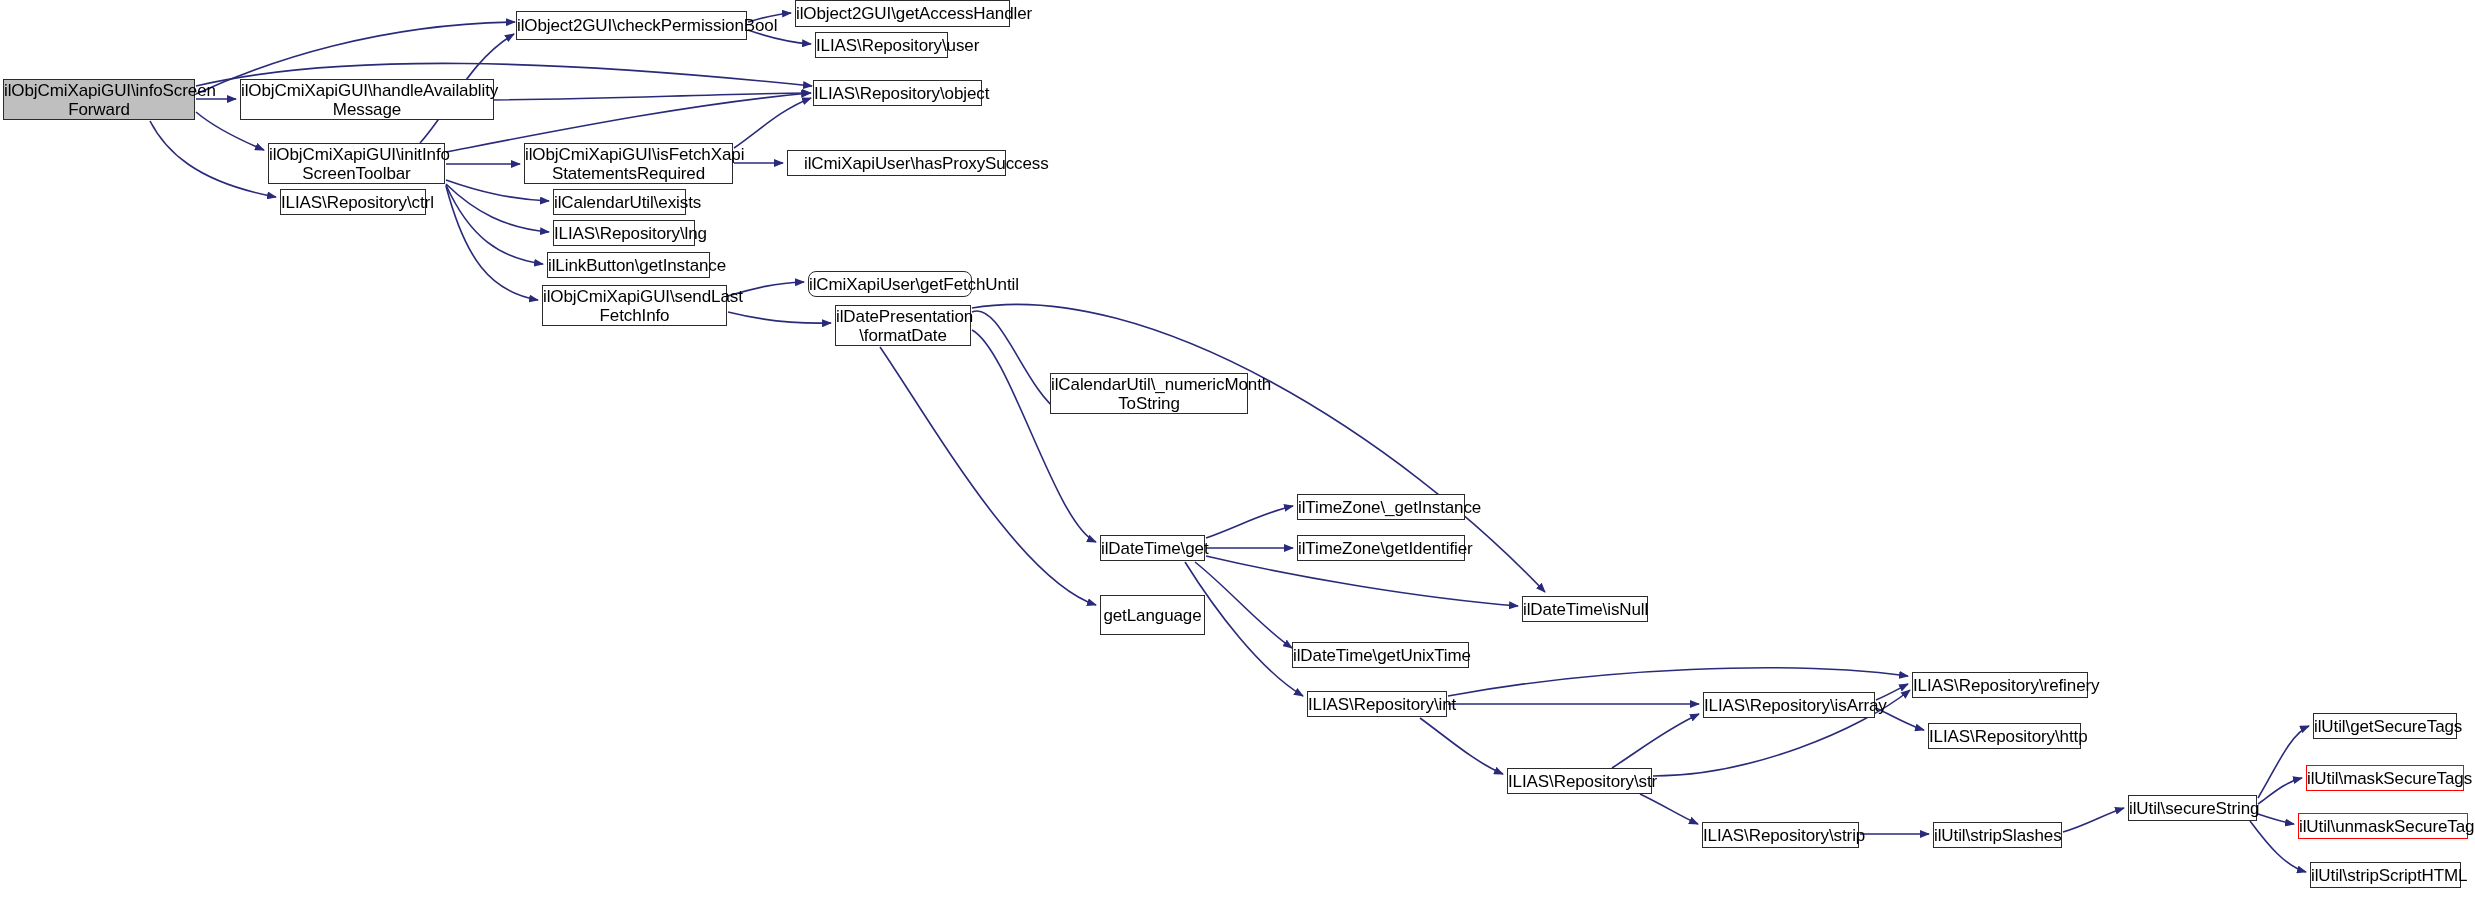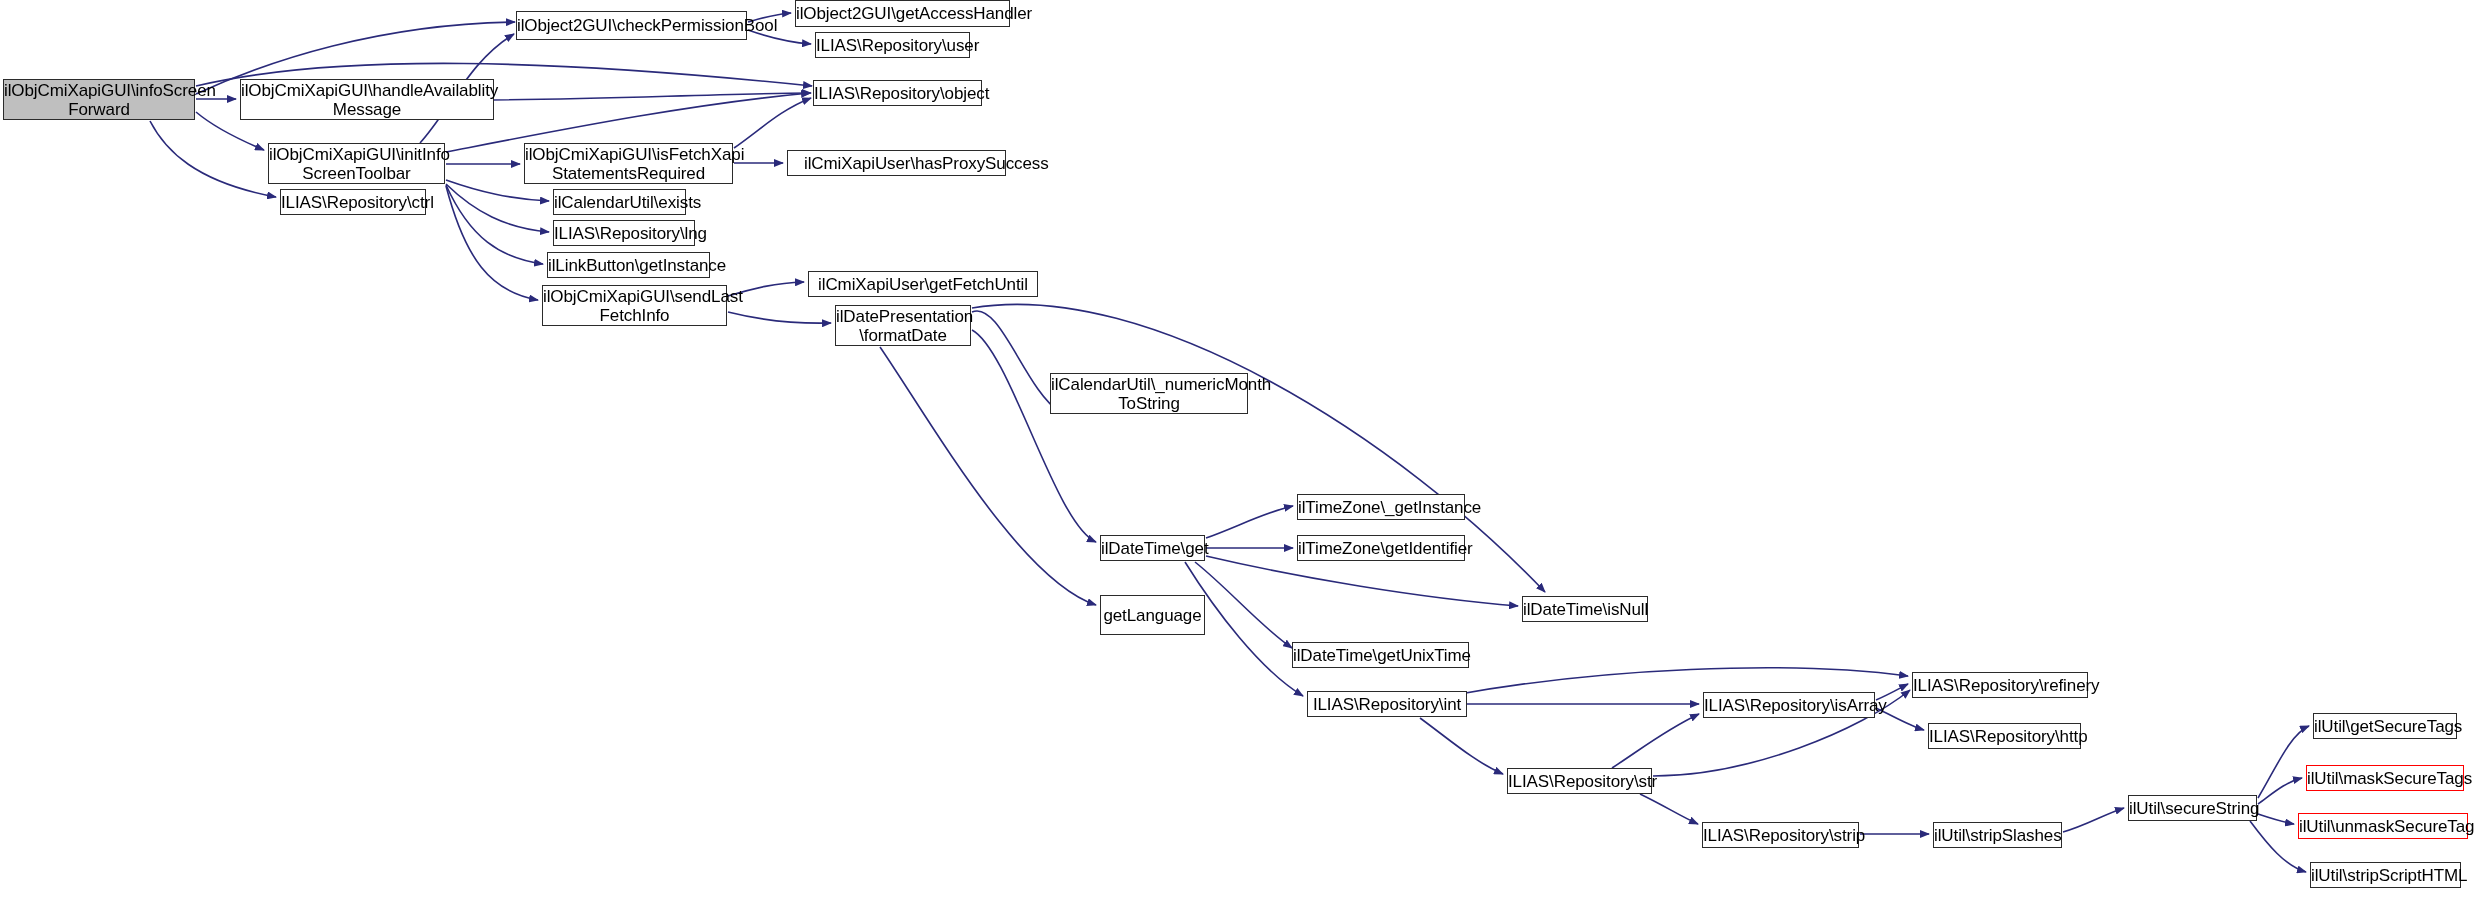--- a/index.html
+++ b/index.html
@@ -103,45 +103,45 @@
         <path d="M 2258,814 C 2270,818 2282,822 2294,824" marker-end="url(#arrow)"></path>
         <path d="M 2250,821 C 2268,845 2285,866 2306,872" marker-end="url(#arrow)"></path>
       </g>
   </svg>
 <div class="node root" style="left: 3px; top: 79px; width: 192px; height: 41px; align-items: flex-end;"><span>ilObjCmiXapiGUI\infoScreen
 Forward</span></div>
     <div class="node" style="left: 240px; top: 79px; width: 254px; height: 41px;"><span>ilObjCmiXapiGUI\handleAvailablity
 Message</span></div>
     <div class="node" style="left: 516px; top: 11px; width: 231px; height: 29px;"><span>ilObject2GUI\checkPermissionBool</span></div>
     <div class="node" style="left: 795px; top: 0px; width: 215px; height: 27px;"><span>ilObject2GUI\getAccessHandler</span></div>
-    <div class="node" style="left: 815px; top: 32px; width: 155px; height: 26px;"><span>ILIAS\Repository\user</span></div>
+    <div class="node" style="left: 815px; top: 32px; width: 133px; height: 26px;"><span>ILIAS\Repository\user</span></div>
     <div class="node" style="left: 813px; top: 80px; width: 169px; height: 26px;"><span>ILIAS\Repository\object</span></div>
     <div class="node" style="left: 268px; top: 143px; width: 177px; height: 41px;"><span>ilObjCmiXapiGUI\initInfo
 ScreenToolbar</span></div>
     <div class="node" style="left: 280px; top: 189px; width: 146px; height: 26px;"><span>ILIAS\Repository\ctrl</span></div>
     <div class="node" style="left: 524px; top: 143px; width: 209px; height: 41px;"><span>ilObjCmiXapiGUI\isFetchXapi
 StatementsRequired</span></div>
     <div class="node" style="left: 787px; top: 150px; width: 219px; height: 26px; padding-left: 16px;"><span>ilCmiXapiUser\hasProxySuccess</span></div>
     <div class="node" style="left: 553px; top: 189px; width: 133px; height: 26px;"><span>ilCalendarUtil\exists</span></div>
     <div class="node" style="left: 553px; top: 220px; width: 142px; height: 26px;"><span>ILIAS\Repository\lng</span></div>
     <div class="node" style="left: 547px; top: 252px; width: 163px; height: 26px;"><span>ilLinkButton\getInstance</span></div>
     <div class="node" style="left: 542px; top: 285px; width: 185px; height: 41px;"><span>ilObjCmiXapiGUI\sendLast
 FetchInfo</span></div>
-    <div class="node" style="left: 808px; top: 271px; width: 230px; height: 26px;"><span>ilCmiXapiUser\getFetchUntil</span></div>
+    <div class="node" style="left: 808px; top: 271px; width: 164px; height: 26px; border-radius: 8px;"><span>ilCmiXapiUser\getFetchUntil</span></div>
     <div class="node" style="left: 835px; top: 305px; width: 136px; height: 41px;"><span>ilDatePresentation
 \formatDate</span></div>
     <div class="node" style="left: 1050px; top: 373px; width: 198px; height: 41px;"><span>ilCalendarUtil\_numericMonth
 ToString</span></div>
     <div class="node" style="left: 1297px; top: 494px; width: 168px; height: 26px;"><span>ilTimeZone\_getInstance</span></div>
     <div class="node" style="left: 1297px; top: 535px; width: 168px; height: 26px;"><span>ilTimeZone\getIdentifier</span></div>
     <div class="node" style="left: 1100px; top: 535px; width: 105px; height: 26px;"><span>ilDateTime\get</span></div>
     <div class="node" style="left: 1100px; top: 595px; width: 105px; height: 40px;"><span>getLanguage</span></div>
     <div class="node" style="left: 1522px; top: 596px; width: 126px; height: 26px;"><span>ilDateTime\isNull</span></div>
     <div class="node" style="left: 1292px; top: 642px; width: 177px; height: 26px;"><span>ilDateTime\getUnixTime</span></div>
-    <div class="node" style="left: 1307px; top: 691px; width: 160px; height: 26px;"><span>ILIAS\Repository\int</span></div>
+    <div class="node" style="left: 1307px; top: 691px; width: 140px; height: 26px;"><span>ILIAS\Repository\int</span></div>
     <div class="node" style="left: 1703px; top: 692px; width: 172px; height: 26px;"><span>ILIAS\Repository\isArray</span></div>
     <div class="node" style="left: 1912px; top: 672px; width: 176px; height: 26px;"><span>ILIAS\Repository\refinery</span></div>
     <div class="node" style="left: 1928px; top: 723px; width: 153px; height: 26px;"><span>ILIAS\Repository\http</span></div>
     <div class="node" style="left: 1507px; top: 768px; width: 145px; height: 26px;"><span>ILIAS\Repository\str</span></div>
     <div class="node" style="left: 1702px; top: 822px; width: 157px; height: 26px;"><span>ILIAS\Repository\strip</span></div>
     <div class="node" style="left: 1933px; top: 822px; width: 129px; height: 26px;"><span>ilUtil\stripSlashes</span></div>
     <div class="node" style="left: 2128px; top: 795px; width: 129px; height: 26px;"><span>ilUtil\secureString</span></div>
     <div class="node" style="left: 2313px; top: 713px; width: 144px; height: 26px;"><span>ilUtil\getSecureTags</span></div>
     <div class="node red" style="left: 2306px; top: 765px; width: 158px; height: 26px;"><span>ilUtil\maskSecureTags</span></div>
     <div class="node red" style="left: 2298px; top: 813px; width: 170px; height: 26px;"><span>ilUtil\unmaskSecureTags</span></div>

